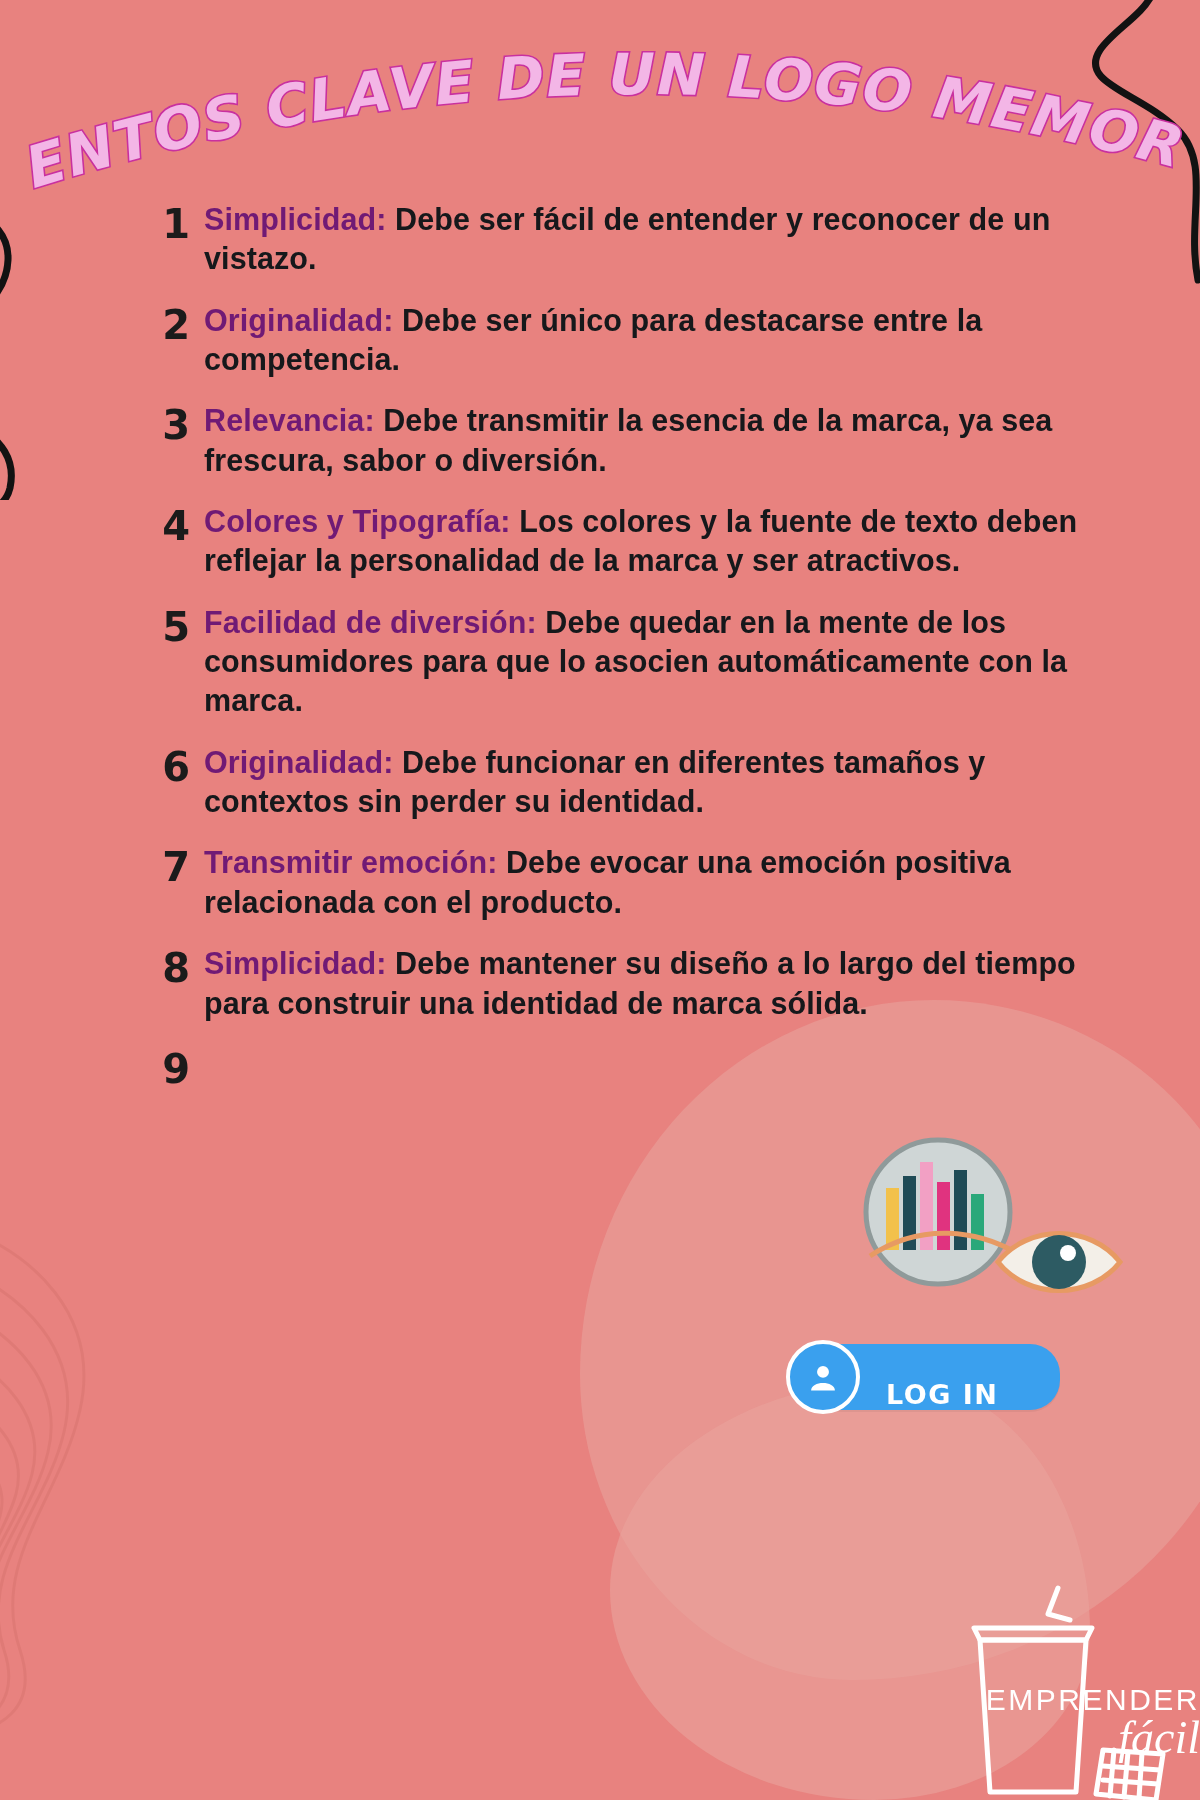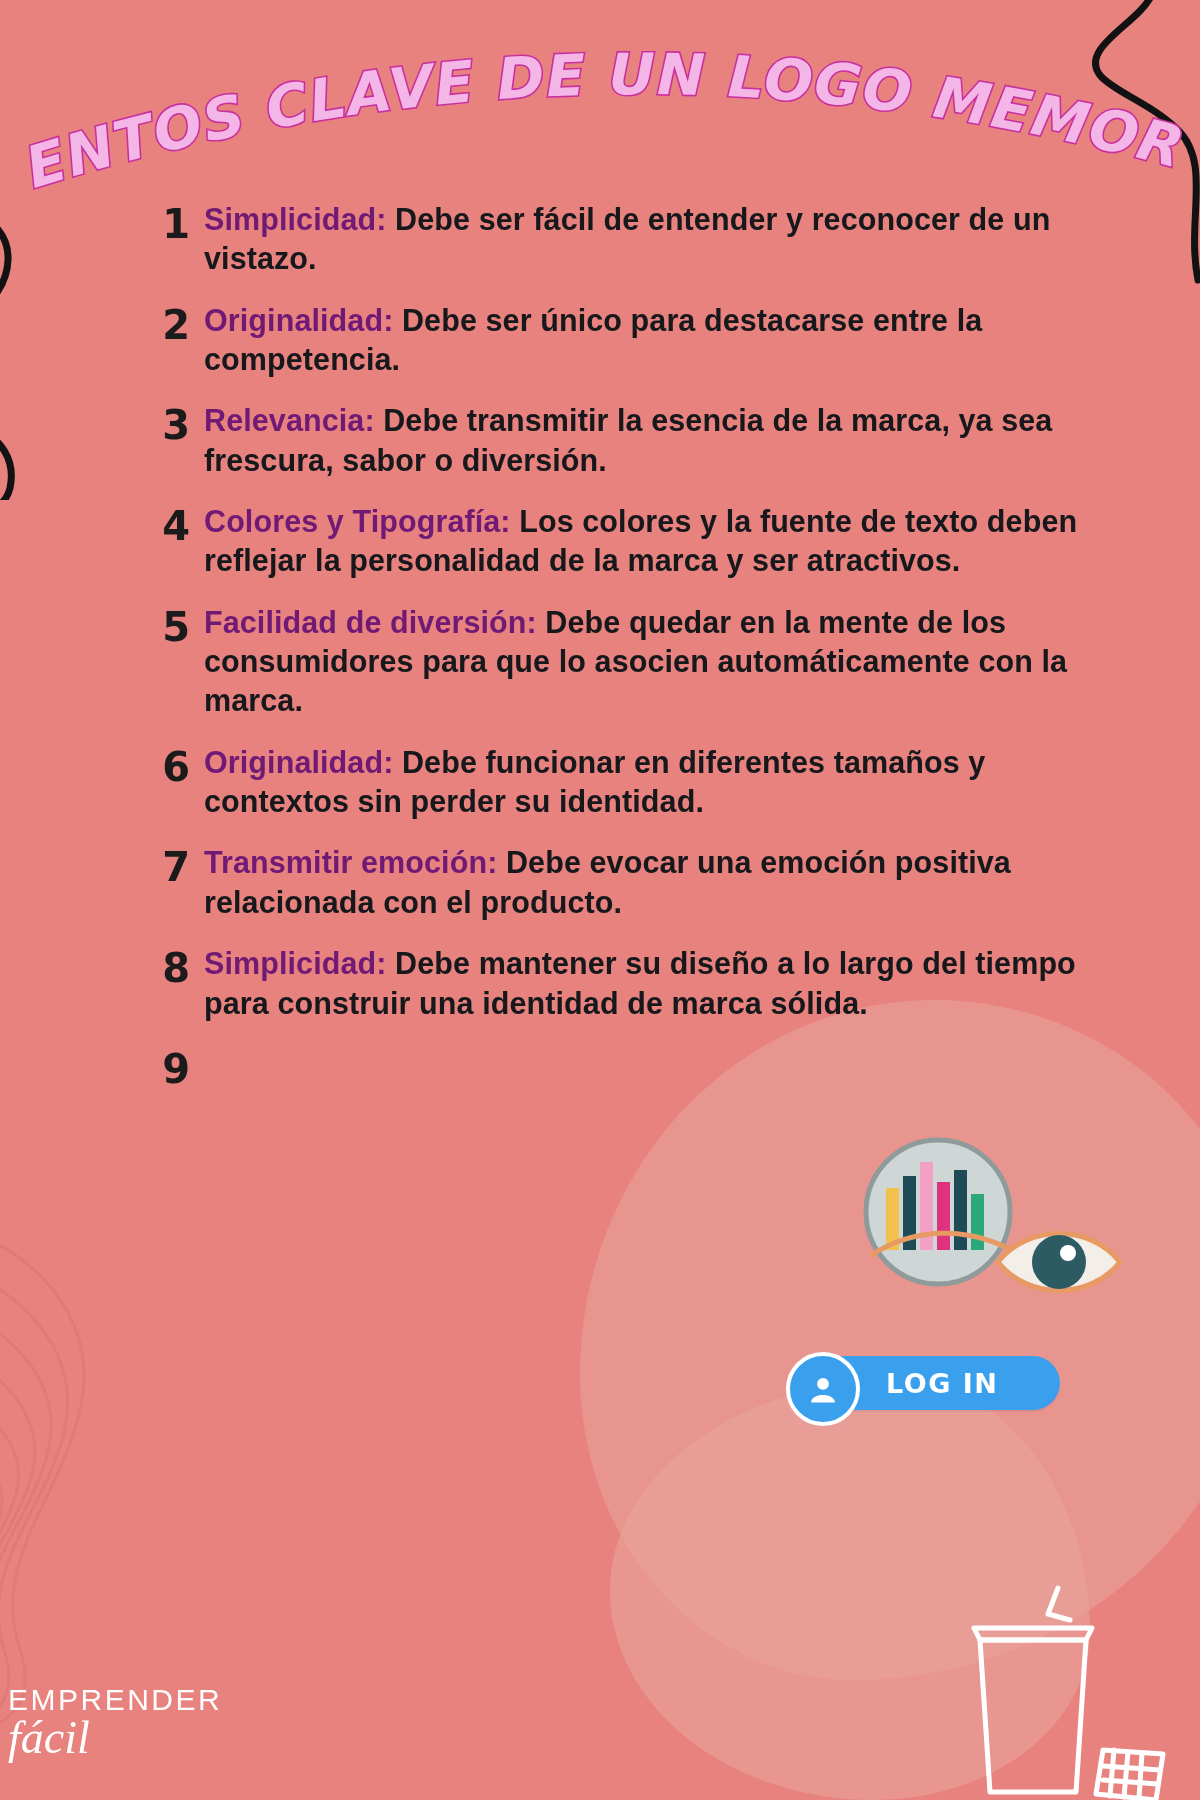--- a/index.html
+++ b/index.html
@@ -128,25 +128,25 @@
     width: 300px;
     height: 200px;
   }
 
   
   .login {
     position: absolute;
     left: 812px;
     bottom: 390px;
     width: 248px;
-    height: 54px;
+    height: 66px;
     background: #3aa0ee;
     border-radius: 30px;
     display: flex;
-    align-items: center;
+    align-items: flex-end;
     box-shadow: 0 2px 0 rgba(0,0,0,.05);
   }
   .login-avatar {
     position: absolute;
     left: -26px;
     top: -4px;
     width: 66px;
     height: 66px;
     border-radius: 50%;
     background: #3aa0ee;
@@ -172,21 +172,21 @@
     width: 250px;
     height: 230px;
   }
 
   
   .footer-logo {
     position: absolute;
     left: 8px;
     right: 0;
     bottom: 36px;
-    text-align: left;
+    text-align: right;
     color: #ffffff;
   }
   .fl-top {
     font-size: 30px;
     letter-spacing: 2.5px;
     font-family: "Liberation Sans", sans-serif;
   }
   .fl-bot {
     font-size: 46px;
     font-style: italic;

